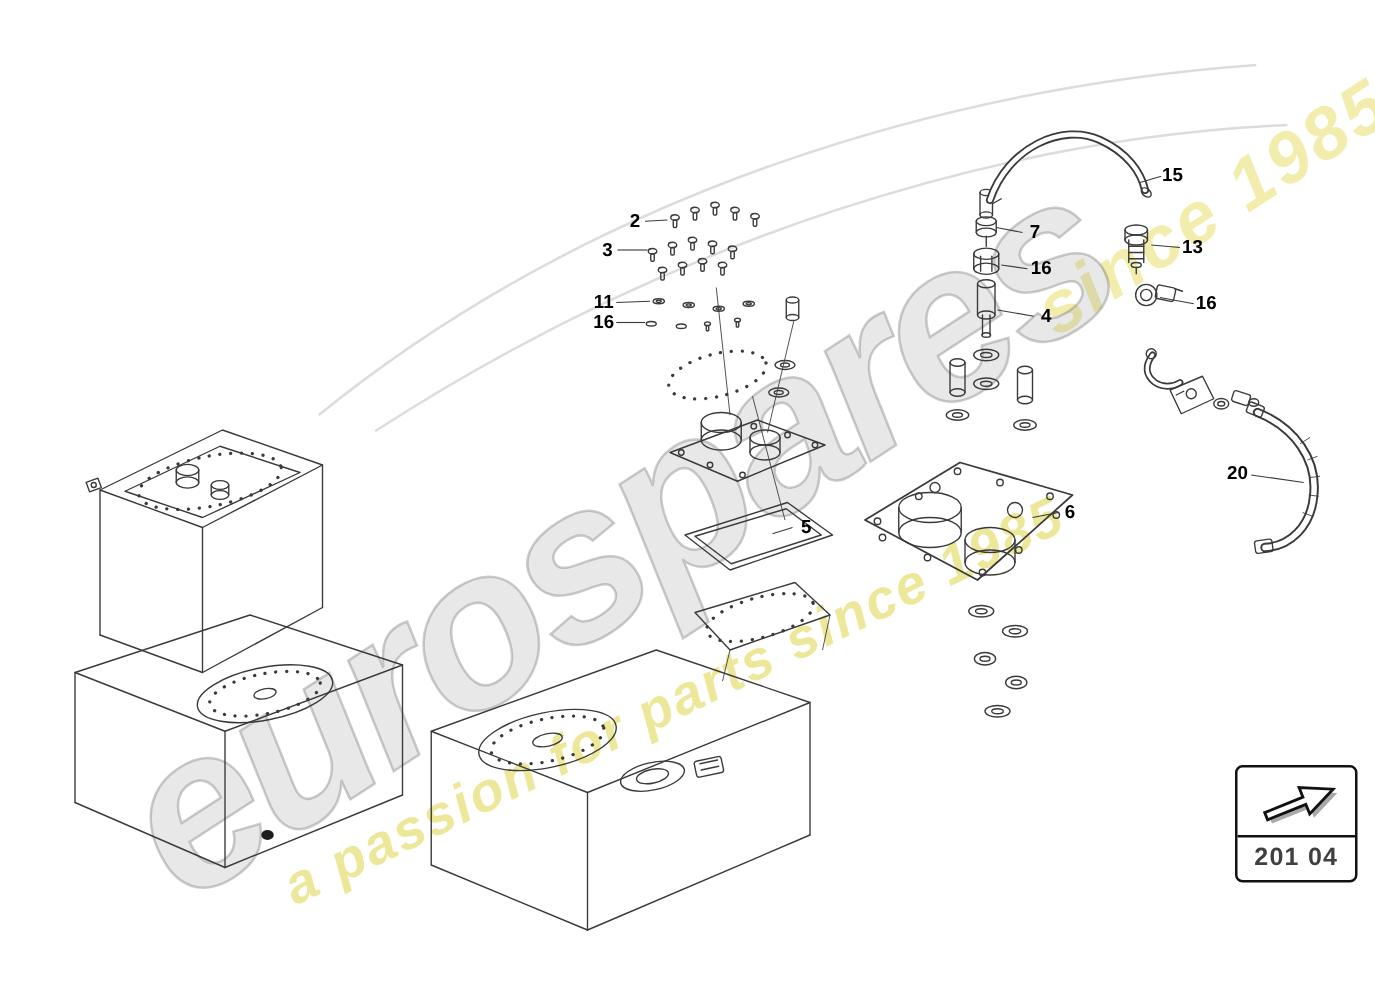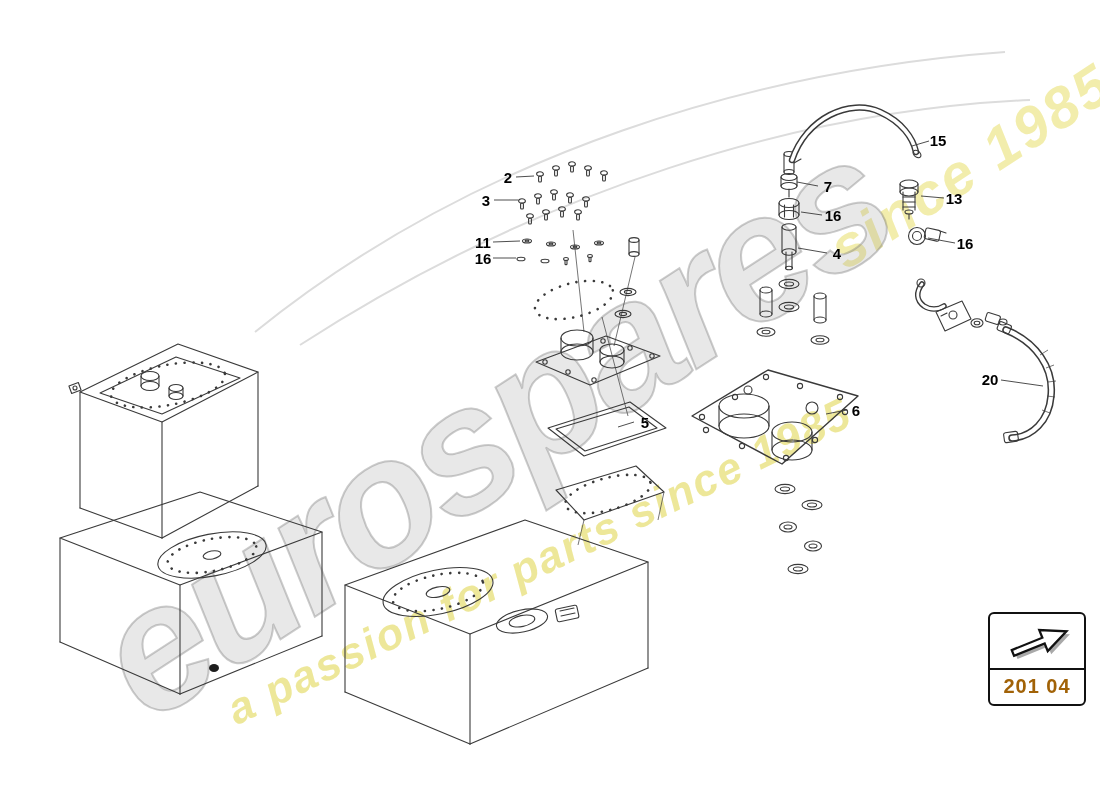--- a/index.html
+++ b/index.html
@@ -49,21 +49,21 @@
   }
   
   .stamp{
     position:absolute;left:988px;top:612px;width:98px;height:94px;
     border:2.5px solid #111;border-radius:6px;background:#fff;
     display:flex;flex-direction:column;align-items:center;justify-content:flex-end;
     box-sizing:border-box;
   }
   .stamp-arrow{flex:1;display:flex;align-items:center;justify-content:center;width:100%;}
   .stamp-code{
-    width:100%;text-align:center;font-weight:bold;font-size:20px;color:#a16207;
+    width:100%;text-align:center;font-weight:bold;font-size:20px;color:#404040;
     border-top:2px solid #111;padding:5px 0 6px 0;letter-spacing:1px;
   }
 </style>
 </head>
 <body>
 
 <div class="stage">
 
   <div class="wm wm-slogan">a passion for parts since 1985</div>
   <div class="wm wm-since">since 1985</div>

